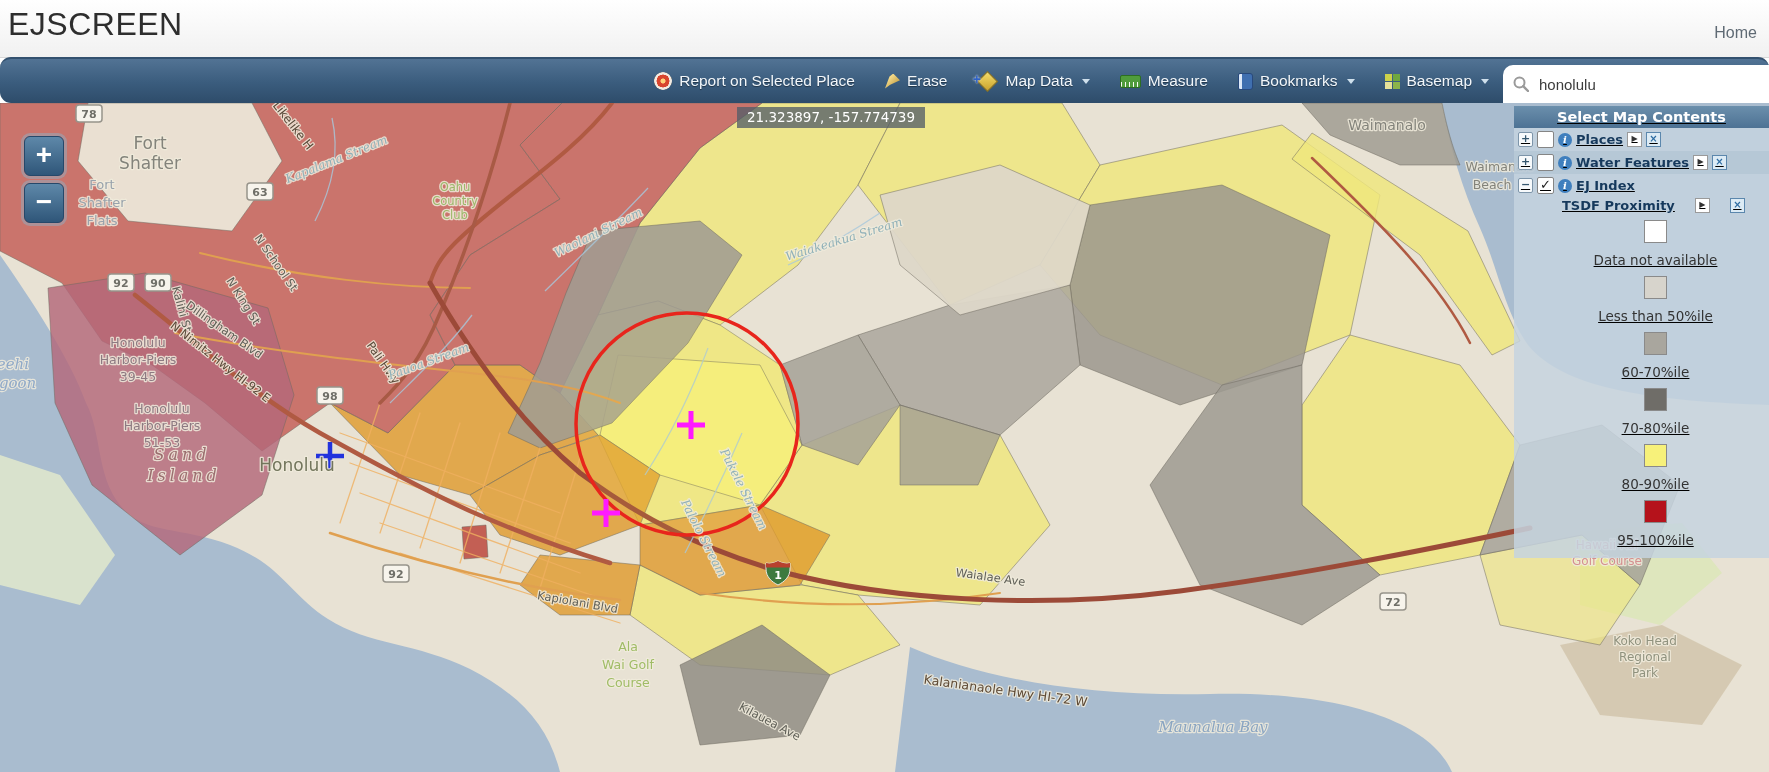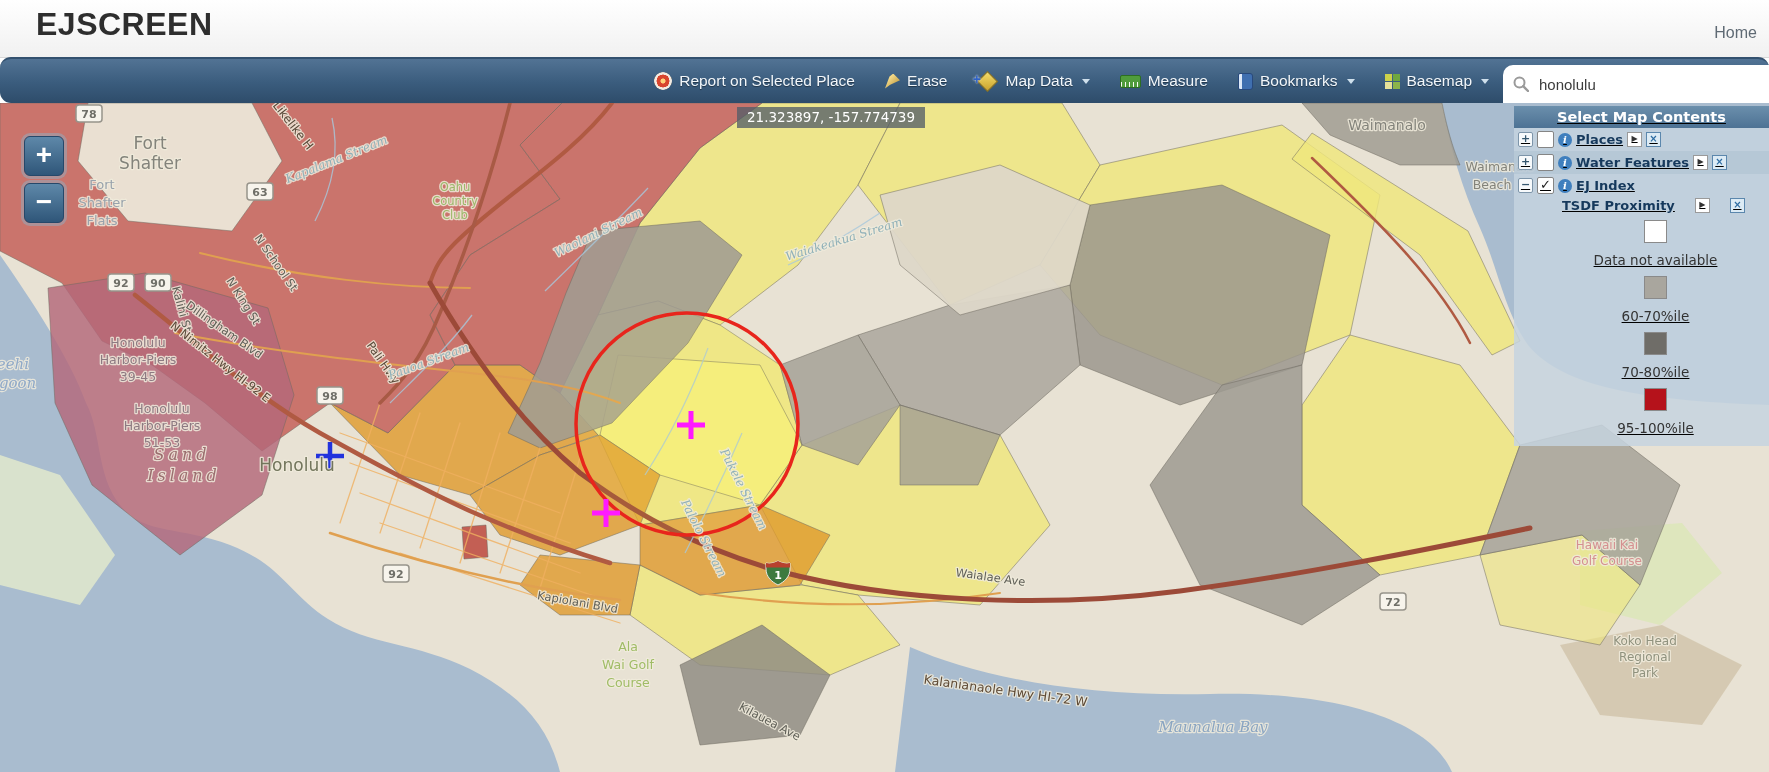--- a/index.html
+++ b/index.html
@@ -1,20 +1,20 @@
 <!DOCTYPE html>
 <html><head>
 <meta charset="utf-8">
 <style>
   html,body{margin:0;padding:0;width:1769px;height:772px;overflow:hidden;background:#fff;
     font-family:"Liberation Sans",sans-serif;}
   
   #header{position:absolute;top:0;left:0;right:0;height:57px;
     background:linear-gradient(#ffffff,#f1f1f1);border-bottom:1px solid #d8d8d8;}
-  #logo{position:absolute;left:8px;top:6px;font-size:32px;font-weight:bold;color:#2e2e2e;letter-spacing:.5px;margin-left:28px;}
+  #logo{position:absolute;left:8px;top:6px;font-size:32px;font-weight:normal;color:#2e2e2e;letter-spacing:.5px;}
   #home{position:absolute;right:12px;top:24px;font-size:16px;color:#5f6a74;cursor:pointer;}
   
   #toolbar{position:absolute;top:57px;left:0;right:0;height:46px;
     background:linear-gradient(#527394,#3a5c7d 55%,#2e4c6a);border-top:2px solid #33516f;box-sizing:border-box;border-radius:11px;}
   #toolbar-items{position:absolute;left:0;right:280px;top:0;bottom:0;display:flex;align-items:center;
     justify-content:flex-end;gap:30px;color:#f2f7fb;font-size:15.5px;text-shadow:0 1px 1px rgba(0,0,0,.45);}
   .tbtn{display:flex;align-items:center;gap:7px;cursor:pointer;white-space:nowrap;}
   .caret{width:0;height:0;border-left:4.5px solid transparent;border-right:4.5px solid transparent;
     border-top:5px solid #cfe0ec;margin-left:2px;}
   .ic-report{width:18px;height:18px;border-radius:50%;
@@ -354,24 +354,32 @@
     <span>TSDF Proximity</span>
     <span class="expand-arrow">▶</span>
     <span class="close-box">×</span>
   </div>
 
   <div class="legend-row">
     <span class="swatch" style="background: rgb(255, 255, 255);"></span>
     <span>Data not available</span>
   </div>
   <div class="legend-row">
+    <span class="swatch" style="background: rgb(215, 212, 204);"></span>
+    <span>Less than 50%ile</span>
+  </div>
+  <div class="legend-row">
     <span class="swatch" style="background: rgb(169, 166, 158);"></span>
     <span>60-70%ile</span>
   </div>
   <div class="legend-row">
     <span class="swatch" style="background: rgb(111, 109, 104);"></span>
     <span>70-80%ile</span>
   </div>
   <div class="legend-row">
+    <span class="swatch" style="background: rgb(247, 241, 122);"></span>
+    <span>80-90%ile</span>
+  </div>
+  <div class="legend-row">
     <span class="swatch" style="background: rgb(181, 18, 27);"></span>
     <span>95-100%ile</span>
   </div>
 </div>
 
 </body></html>

